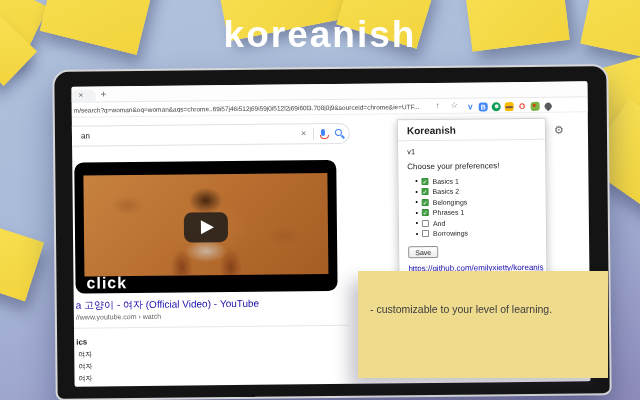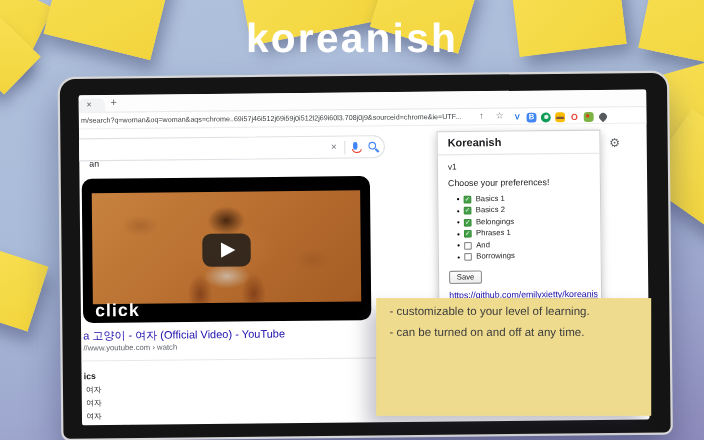--- a/index.html
+++ b/index.html
@@ -58,21 +58,21 @@
   .e-bg::after { content:""; position:absolute; left:1px; top:4px; width:7px; height:2px; background:#795548; }
   .e-o   { left:446px; color:#ea4335; background:transparent; font-size:8px; }
   .e-ko  { left:459px; background:#7cb342; }
   .e-ko::after { content:""; position:absolute; left:2px; top:2px; width:3px; height:3px; background:#d84315; border-radius:1px; }
   .e-pin { left:473px; width:7px; height:7px; top:3.5px; background:#585b5e; border-radius:50% 50% 50% 0; transform:rotate(-45deg); }
   
   .pill {
     position:absolute; left:-22px; top:39px; width:300px; height:21px;
     border:1px solid #dfe1e5; border-radius:12px; background:#fff;
   }
-  .q { position:absolute; left:30px; top:18px; font-size:8px; color:#202124; }
+  .q { position:absolute; left:30px; top:5px; font-size:8px; color:#202124; }
   .p-x { position:absolute; left:250px; top:4px; font-size:9px; color:#70757a; }
   .p-div { position:absolute; left:262px; top:4px; width:1px; height:12px; background:#e0e0e0; }
   .mic { position:absolute; left:270px; top:5px; width:4px; height:7px; background:#4285f4; border-radius:2px; }
   .mic::after { content:""; position:absolute; left:-1.5px; top:6px; width:7px; height:3px; border:1px solid #ea4335; border-top:none; border-radius:0 0 4px 4px; }
   .mag { position:absolute; left:284px; top:5px; width:7px; height:7px; border:1.5px solid #4285f4; border-radius:50%; }
   .mag::after { content:""; position:absolute; left:5px; top:6px; width:4px; height:1.5px; background:#4285f4; transform:rotate(45deg); }
   .gear { position:absolute; left:482px; top:42px; font-size:11px; color:#5f6368; }
   
   .video { position:absolute; left:2px; top:76px; width:262px; height:131px; background:#000; border-radius:9px; }
   .thumb {
@@ -120,23 +120,23 @@
   .cb.on { background:#43a047; border-color:#3a8f3d; }
   .opt-label { font-size:7px; color:#202124; }
   .save {
     margin:6px 0 6px 0; font-size:7px; color:#202124;
     background:linear-gradient(#fefefe,#ececec); border:1px solid #8f8f8f; border-radius:2px;
     padding:1.5px 6px; display:inline-block; font-family:"Liberation Sans", sans-serif;
   }
   .plink { font-size:8px; color:#1a0dab; text-decoration:underline; word-break:break-all; width:138px; line-height:10px; }
   
   .note {
-    position:absolute; left:342px; top:271px; width:250px; height:107px;
+    position:absolute; left:358px; top:271px; width:250px; height:107px;
     background:#efdb8d; box-shadow:-8px 10px 16px rgba(40,40,70,.28);
-    padding:3px 12px; z-index:40;
+    padding:29px 12px; z-index:40;
   }
   .note div { font-size:10.5px; color:#3d3d3d; line-height:19px; white-space:nowrap; }
 </style>
 </head>
 <body>
 
 <div class="sticky s1"></div>
 <div class="sticky s2"></div>
 <div class="sticky s3"></div>
 <div class="sticky s4"></div>
@@ -236,14 +236,13 @@
         <div class="save">Save</div>
         <div class="plink">https://github.com/emilyxietty/koreanish</div>
       </div>
     </div>
 
   </div>
 </div>
 
 <div class="note">
   <div>- customizable to your level of learning.</div>
-  <div>- can be turned on and off at any time.</div>
 </div>
 
 </body></html>

